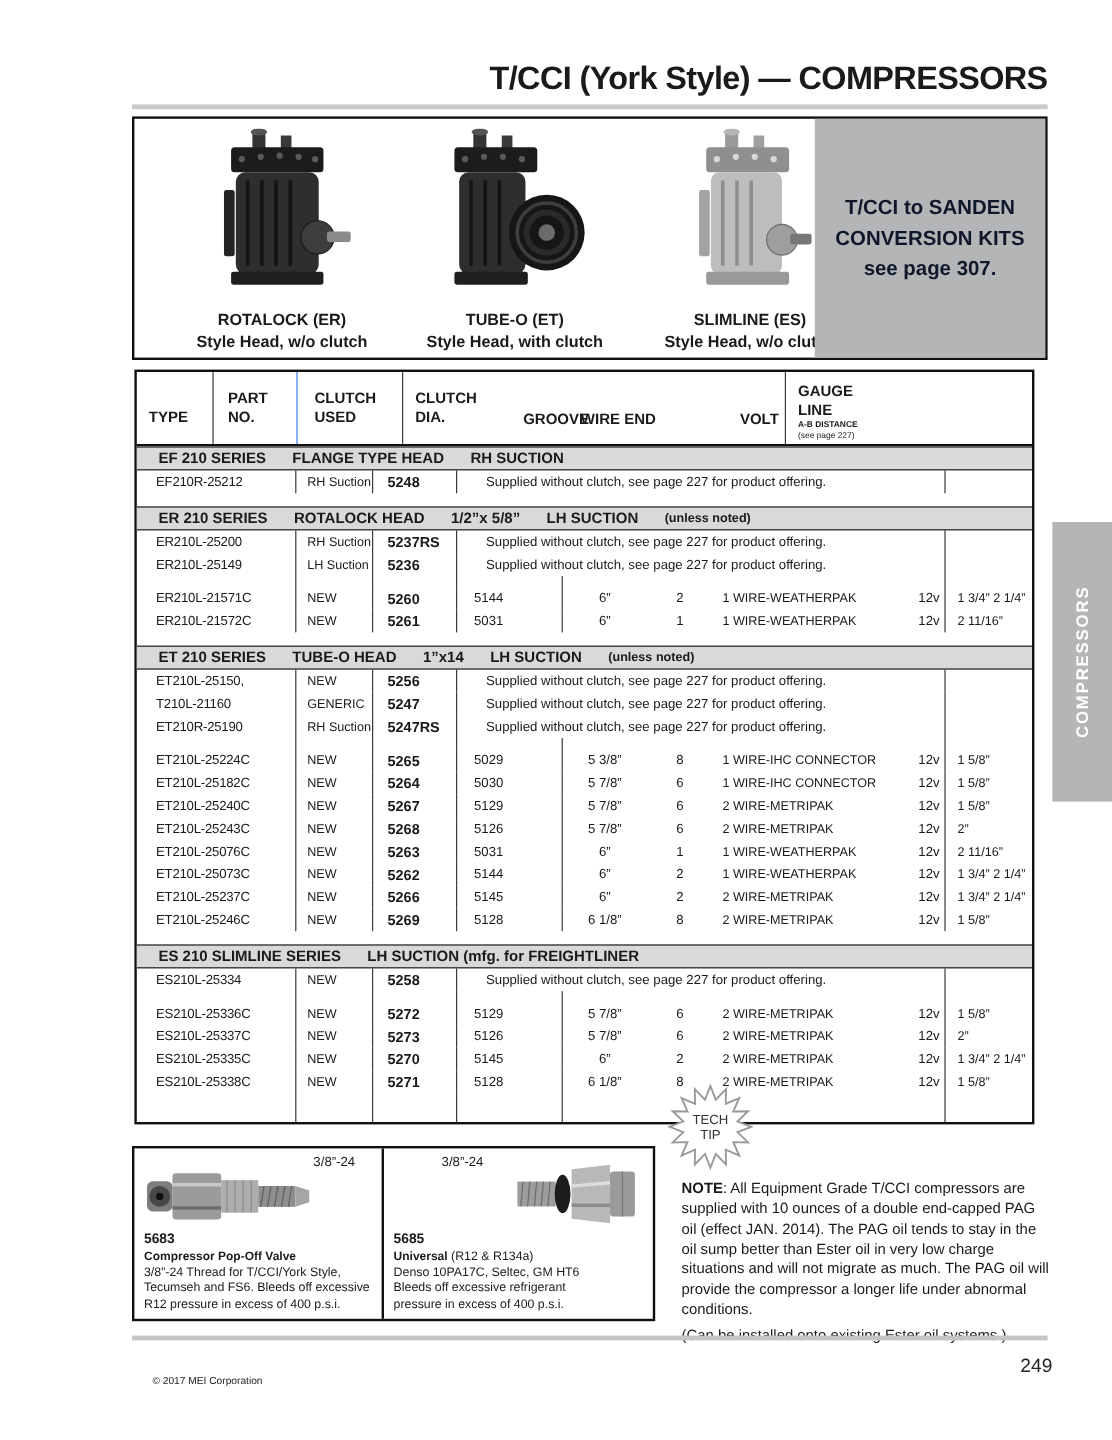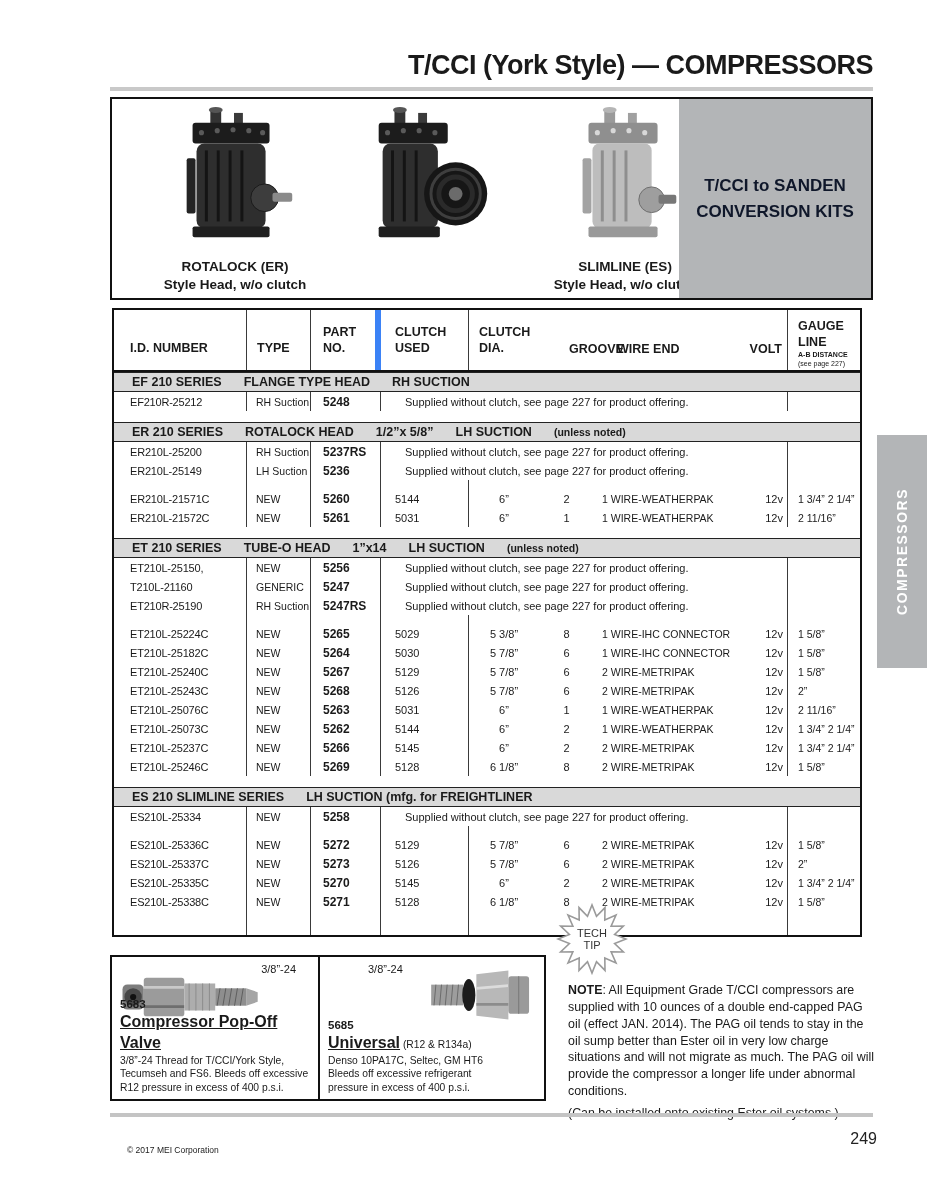--- a/index.html
+++ b/index.html
@@ -22,21 +22,21 @@
             justify-content:center;text-align:center;}
   
   .spec-table{position:absolute;left:112px;top:308px;width:750px;border:2px solid #111;
               box-sizing:border-box;background:#fff;}
   .thead{display:flex;height:62px;border-bottom:2px solid #111;box-sizing:border-box;}
   .hc{box-sizing:border-box;font-weight:bold;font-size:12.5px;line-height:1.3;position:relative;}
   .hc-id{width:133px;border-right:1px solid #3a3a3a;}
   .hc-id span{position:absolute;left:16px;top:30px;}
   .hc-type{width:64px;border-right:1px solid #3a3a3a;}
   .hc-type span{position:absolute;left:10px;top:30px;}
-  .hc-part{width:70px;border-right:6px solid #3b82f6;}
+  .hc-part{width:70px;border-right:1px solid #3b82f6;}
   .hc-part div{position:absolute;left:12px;top:14px;}
   .hc-used{width:88px;border-right:1px solid #3a3a3a;}
   .hc-used div{position:absolute;left:14px;top:14px;}
   .hc-wide{width:318px;}
   .h-dia{position:absolute;left:10px;top:14px;}
   .h-groove{position:absolute;left:82px;top:31px;margin-left:18px;}
   .h-wire{position:absolute;left:148px;top:31px;}
   .h-volt{position:absolute;right:5px;top:31px;}
   .hc-gauge{width:73px;border-left:1px solid #3a3a3a;}
   .hc-gauge .g1{position:absolute;left:10px;top:8px;}
@@ -71,21 +71,21 @@
                  font-size:14px;letter-spacing:1.5px;}
   
   .valve-box{position:absolute;left:110px;top:955px;width:436px;height:146px;border:2px solid #111;
              box-sizing:border-box;display:flex;background:#fff;}
   .valve-cell{position:relative;box-sizing:border-box;height:100%;}
   .valve-cell.left{width:208px;border-right:2px solid #111;}
   .valve-cell.right{flex:1;}
   .thread-label{position:absolute;top:6px;font-size:11px;}
   .valve-text{position:absolute;left:8px;bottom:5px;font-size:10.3px;line-height:1.3;}
   .valve-part{font-weight:bold;font-size:11.5px;}
-  .valve-title{font-weight:bold;font-size:16px;text-decoration:underline;}
+  .valve-title{font-weight:bold;font-size:10px;}
   
   .tech-tip{position:absolute;left:556px;top:901px;}
   .tech-tip text{font-size:11px;fill:#333;font-family:"Liberation Sans",sans-serif;}
   .note-block{position:absolute;left:568px;top:982px;width:310px;font-size:12.4px;line-height:1.36;}
   .note-p2{margin-top:5px;}
   
   .copyright{position:absolute;left:115px;top:1145px;font-size:8.5px;color:#222;margin-left:12px;}
   .page-number{position:absolute;right:50px;top:1130px;font-size:16px;color:#222;}
 </style>
 </head>
@@ -137,20 +137,24 @@
       <line x1="28" y1="44" x2="28" y2="116" stroke="#141414" stroke-width="3"></line>
       <line x1="40" y1="44" x2="40" y2="116" stroke="#141414" stroke-width="3"></line>
       <line x1="52" y1="44" x2="52" y2="116" stroke="#141414" stroke-width="3"></line>
       <circle cx="92" cy="88" r="32" fill="#161616"></circle>
       <circle cx="92" cy="88" r="25" fill="none" stroke="#3e3e3e" stroke-width="3"></circle>
       <circle cx="92" cy="88" r="17" fill="none" stroke="#2a2a2a" stroke-width="5"></circle>
       <circle cx="92" cy="88" r="7" fill="#6b6b6b"></circle>
       <rect x="14" y="121" width="62" height="11" rx="2" fill="#1f1f1f"></rect>
     </svg>
   </div>
+  <div class="caption" style="left:222px;">
+    <div>TUBE-O (ET)</div>
+      <div>Style Head, with clutch</div>
+  </div>
 
   <div class="fig" style="left:418px;">
     <svg width="130" height="148" viewBox="0 0 130 150">
       <rect x="44" y="2" width="11" height="15" fill="#9a9a9a"></rect>
         <ellipse cx="49.5" cy="3" rx="7" ry="3" fill="#b5b5b5"></ellipse>
       <rect x="68" y="6" width="9" height="12" fill="#a0a0a0"></rect>
       <rect x="28" y="16" width="70" height="21" rx="3" fill="#8f8f8f"></rect>
       <circle cx="37" cy="26" r="2.6" fill="#d8d8d8"></circle>
         <circle cx="53" cy="24" r="2.6" fill="#d8d8d8"></circle>
       <circle cx="69" cy="24" r="2.6" fill="#d8d8d8"></circle>
@@ -166,28 +170,26 @@
     </svg>
   </div>
   <div class="caption" style="left:418px;">
     <div>SLIMLINE (ES)</div>
       <div>Style Head, w/o clutch</div>
   </div>
 
   <div class="conv-box">
     <div>T/CCI to SANDEN</div>
     <div>CONVERSION KITS</div>
+    <div>see page 307.</div>
   </div>
 </div>
 
 <div class="spec-table">
   <div class="thead">
-    <div class="hc hc-id">
-        <span>I.D. NUMBER</span>
-      </div>
     <div class="hc hc-type">
         <span>TYPE</span>
       </div>
     <div class="hc hc-part">
         <div><span>PART</span><br><span>NO.</span></div>
       </div>
     <div class="hc hc-used">
         <div><span>CLUTCH</span><br><span>USED</span></div>
       </div>
     <div class="hc hc-wide">

